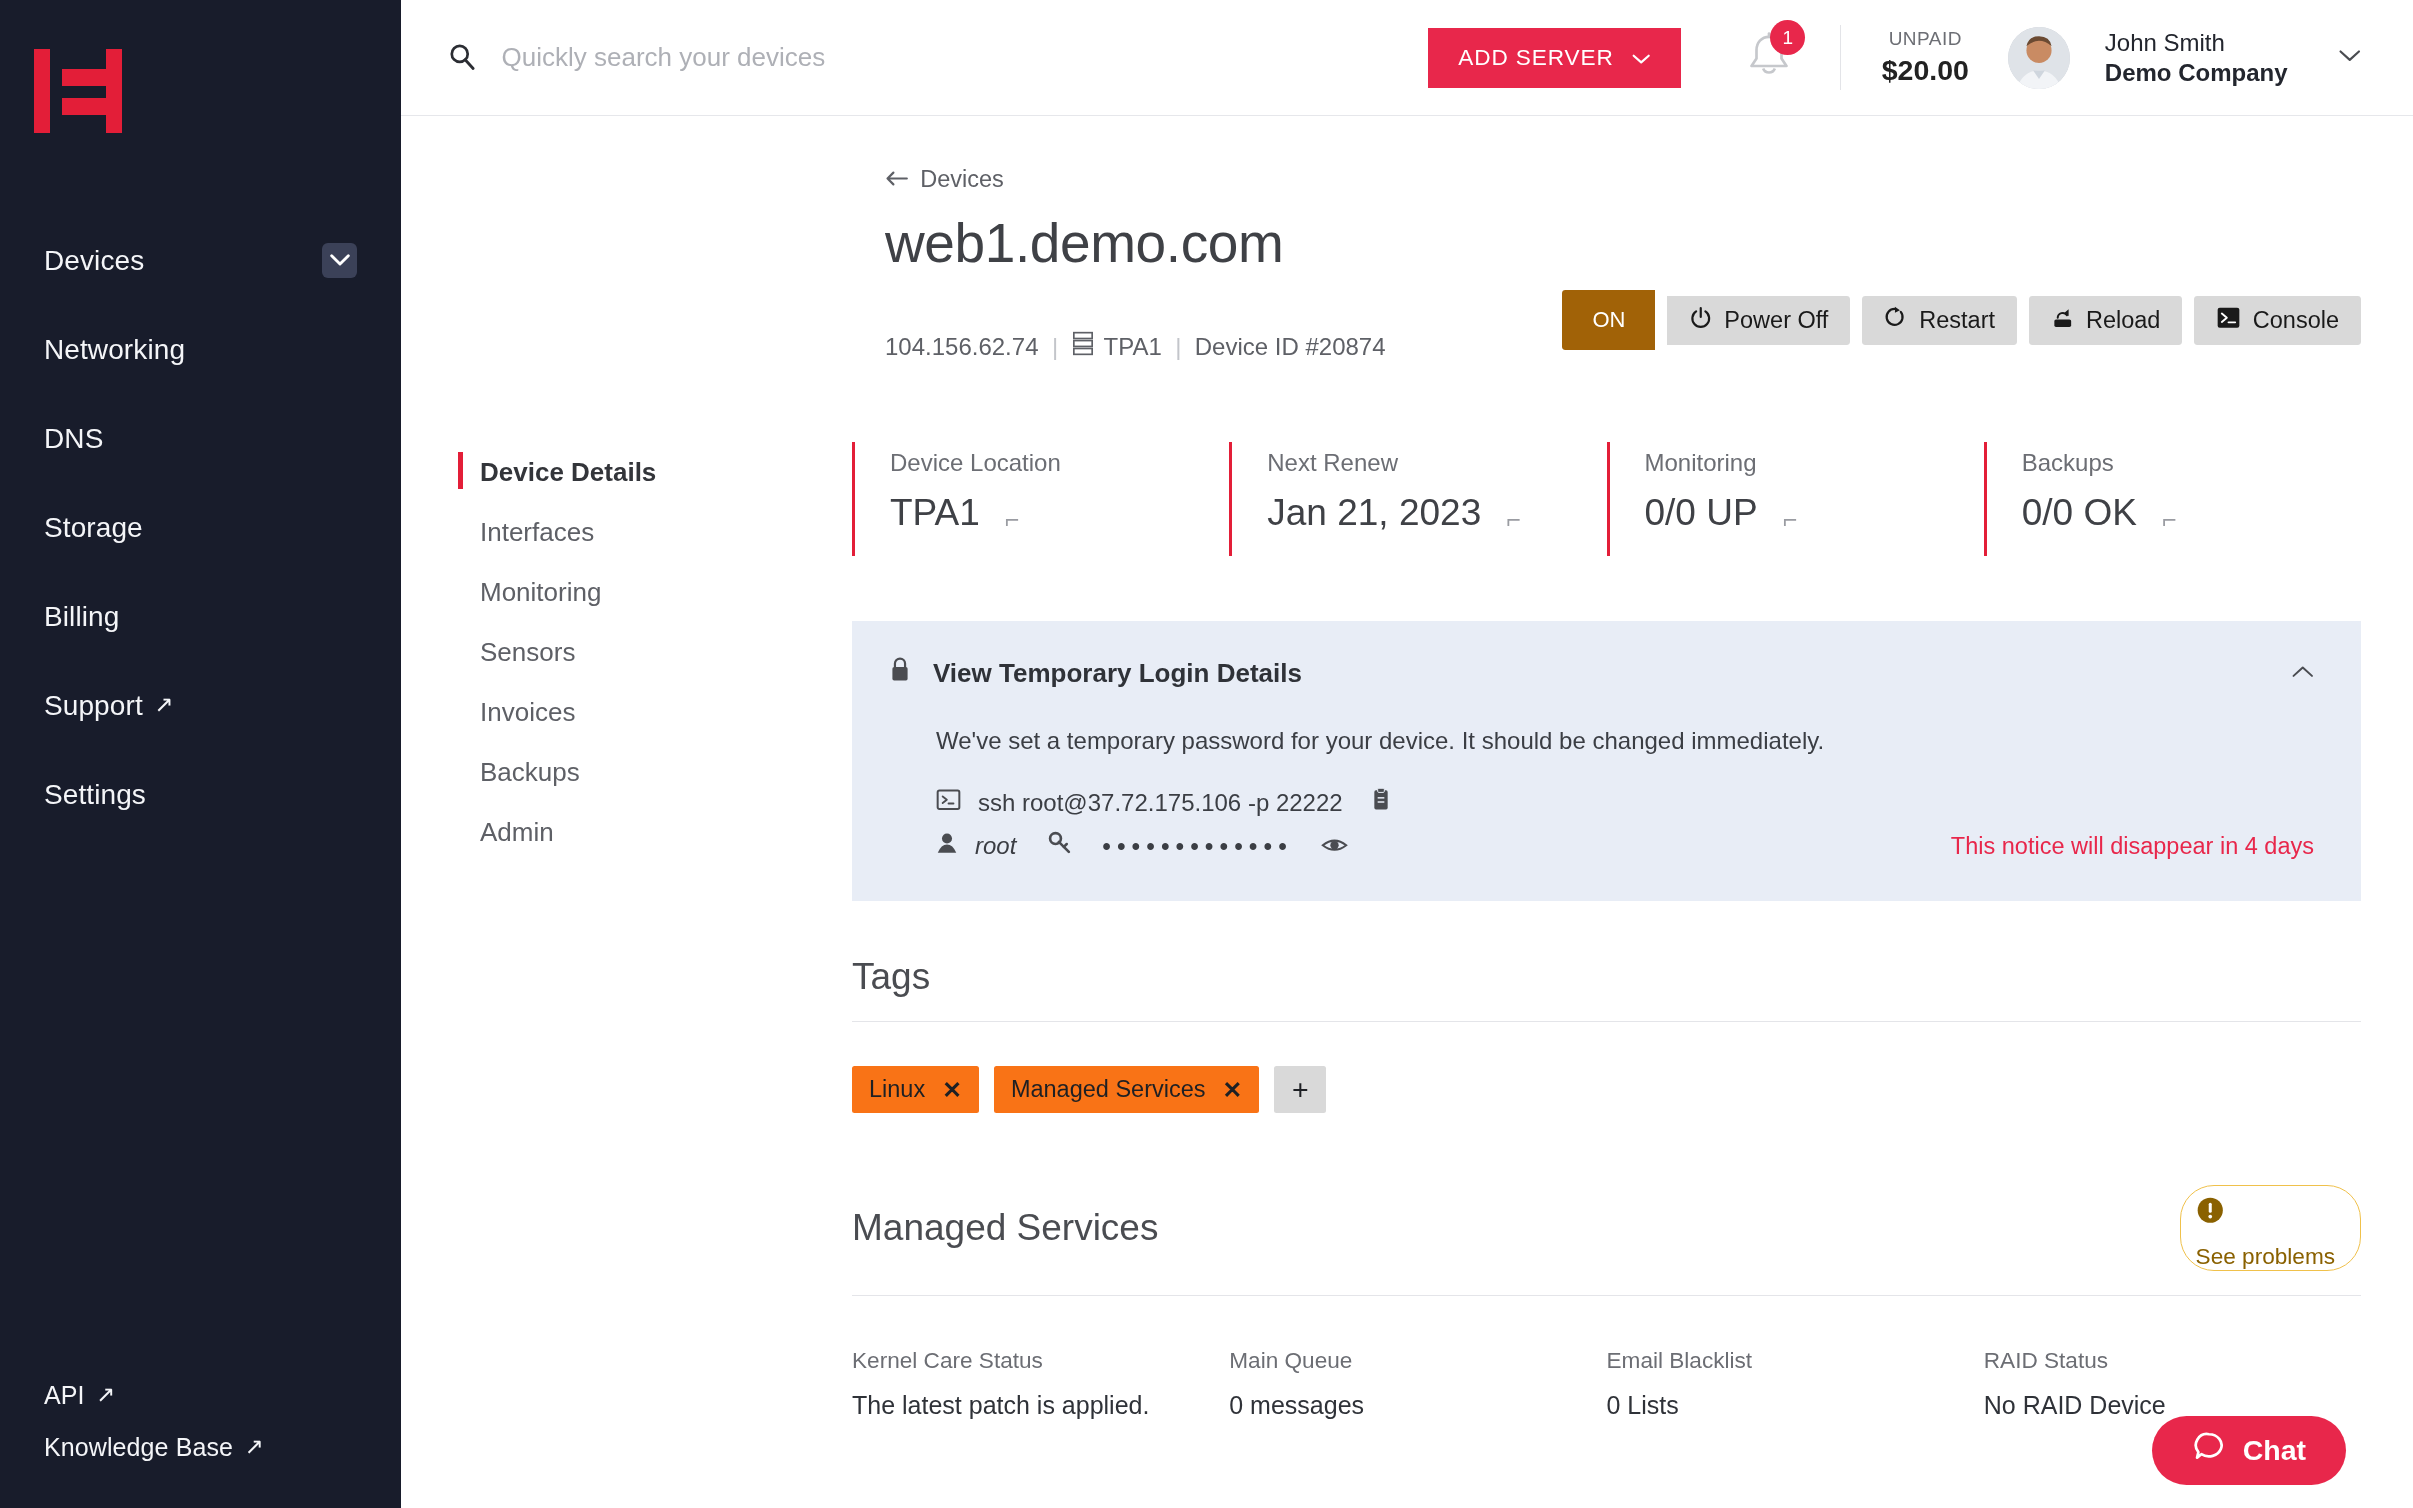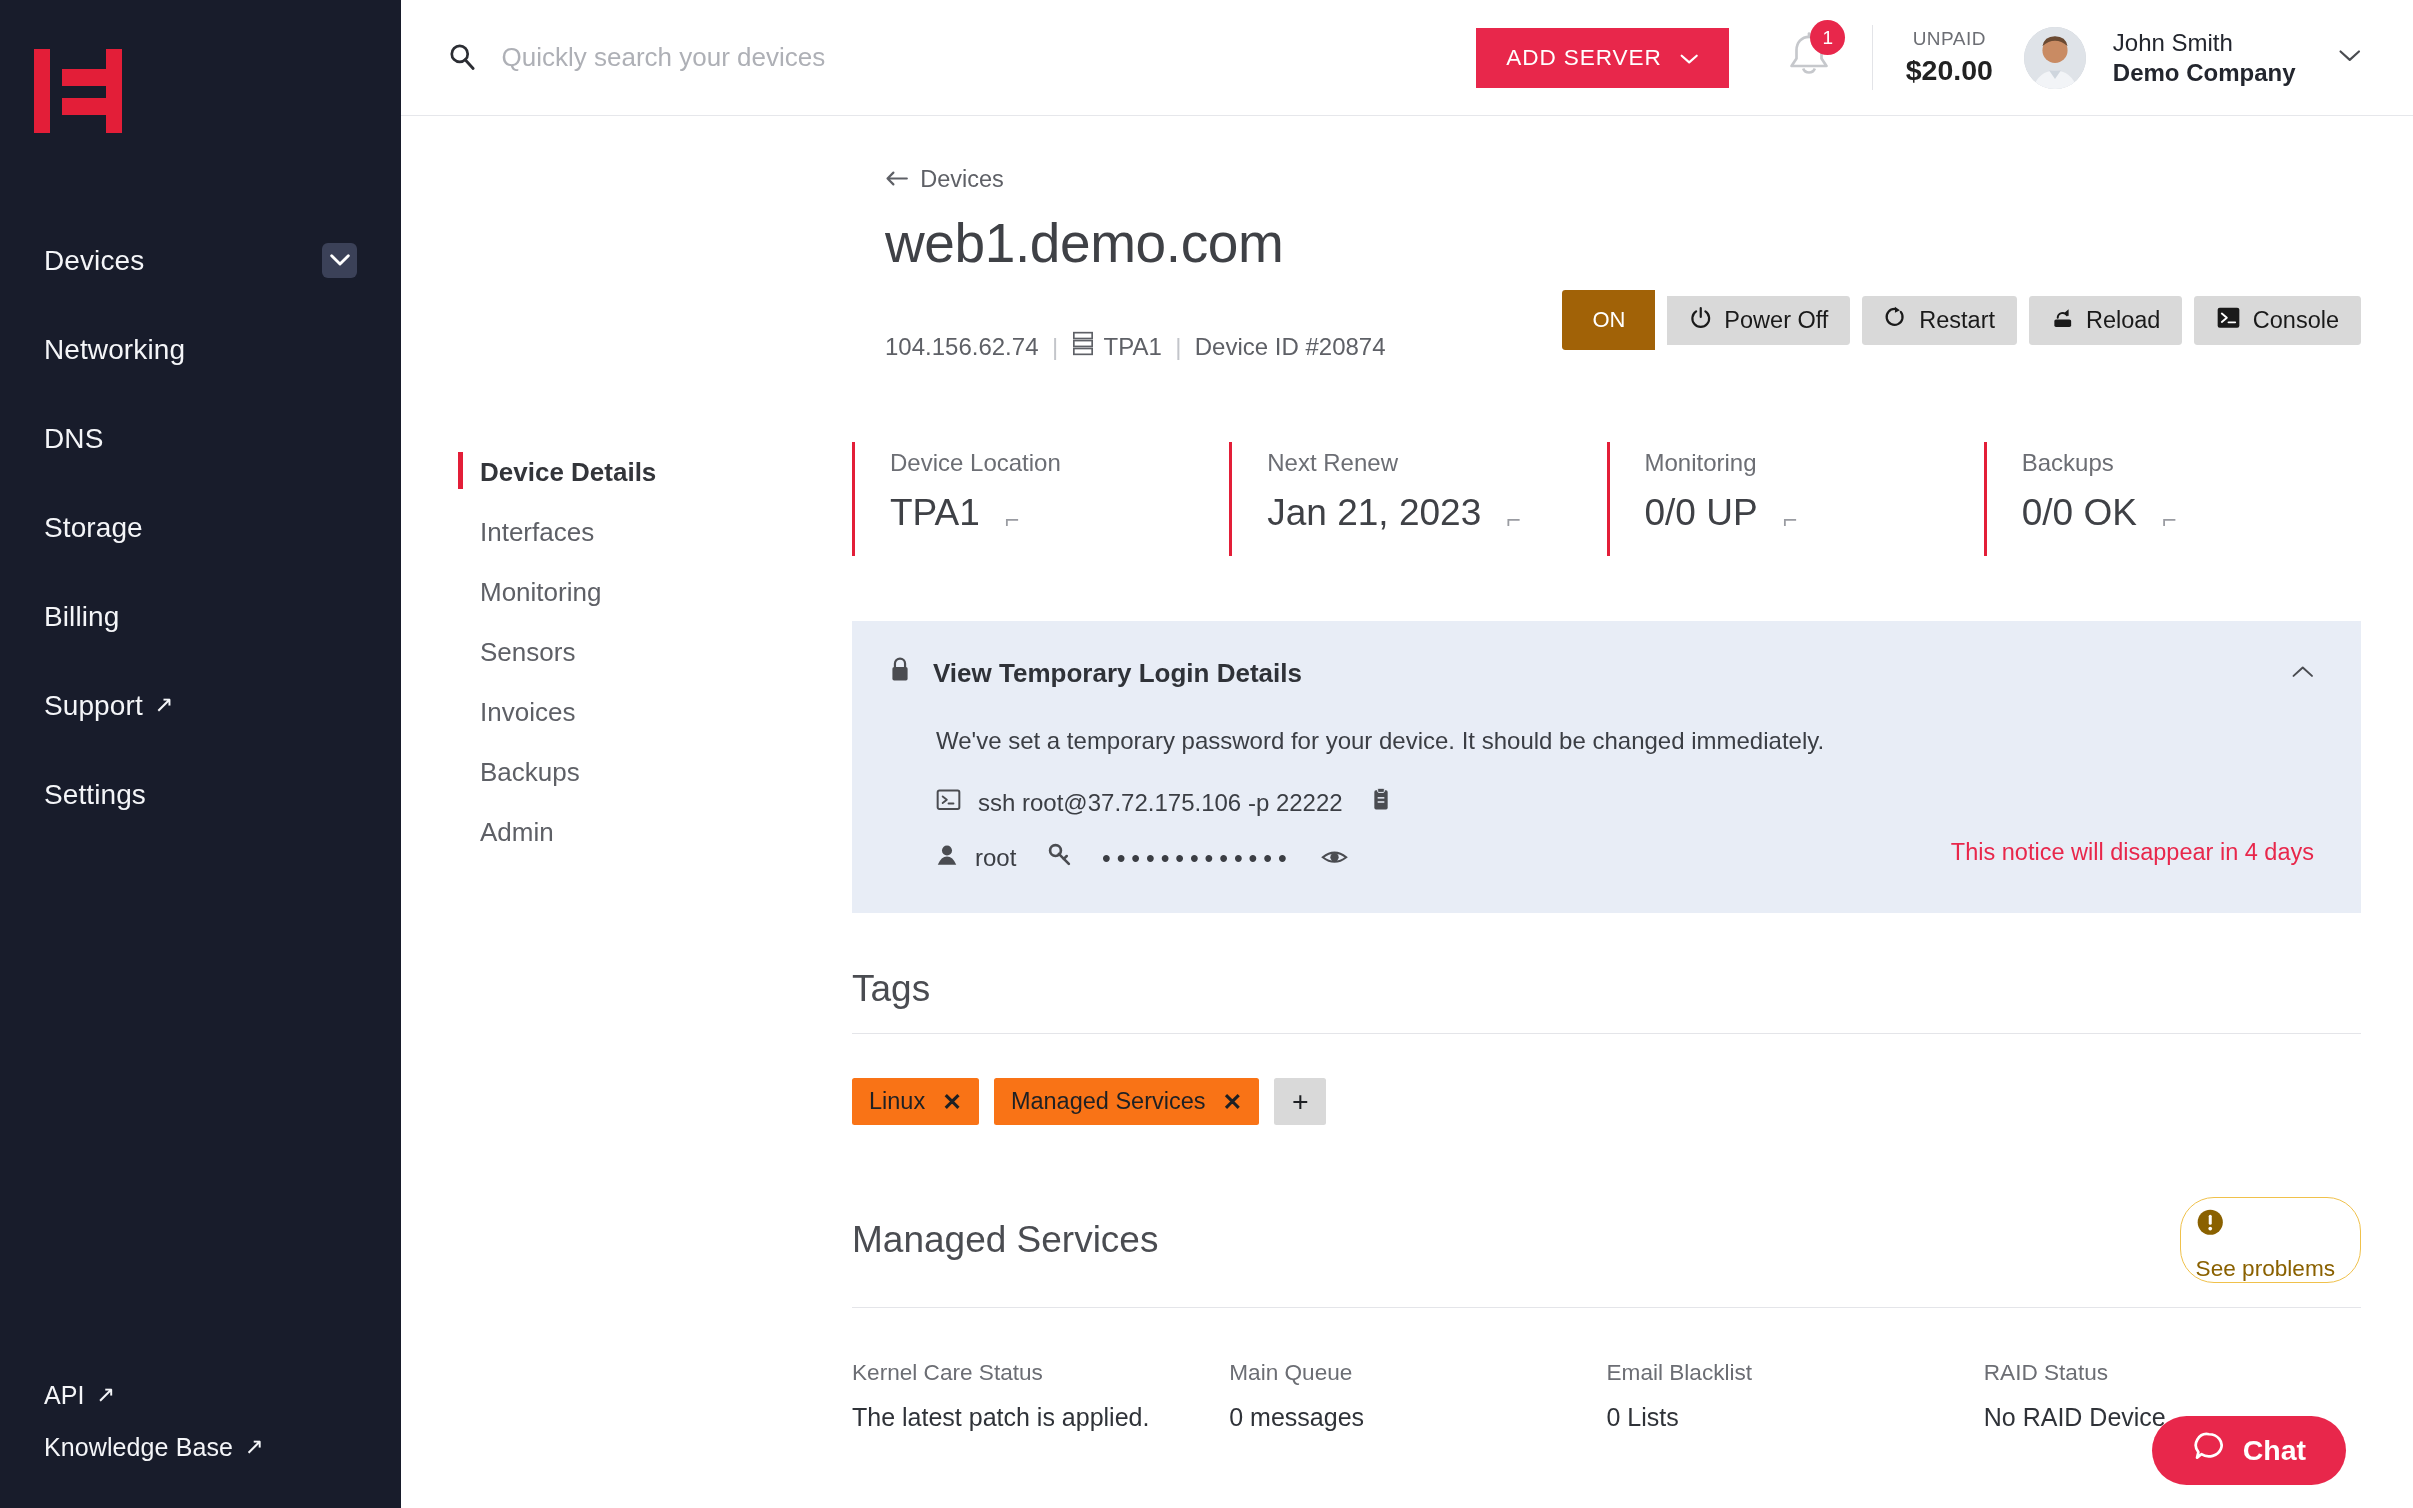--- a/index.html
+++ b/index.html
@@ -50,21 +50,21 @@
   .sidebar-bottom .label { font-size: 25px; }
 
   
   .main { flex: 1; display: flex; flex-direction: column; min-width: 0; position: relative; background: #fff; }
 
   .topbar {
     height: 116px; flex: 0 0 116px;
     border-bottom: 0.8px solid #E6E7EB;
     display: flex; align-items: center;
     padding: 0 52px 0 47px;
-    gap: 8px;
+    gap: 16px;
   }
   .search-wrap { display: flex; align-items: center; gap: 25px; flex: 1; }
   .search-icon { width: 28.5px; height: 28.5px; flex: 0 0 28.5px; }
   .search-input {
     border: none; outline: none; background: transparent;
     font-family: "Liberation Sans", sans-serif;
     font-size: 26px; color: #3a3a3a; width: 100%;
   }
   .search-input::placeholder { color: #AEB0B6; }
 
@@ -500,21 +500,21 @@
                   <svg width="20" height="25" viewBox="0 0 24 30">
                     <rect x="4" y="4" width="16" height="23" rx="2" fill="#4A4C51"></rect>
                     <rect x="8" y="1.5" width="8" height="5" rx="1.4" fill="#4A4C51" stroke="#E8EDF6" stroke-width="1.2"></rect>
                     <line x1="8" y1="13" x2="16" y2="13" stroke="#E8EDF6" stroke-width="1.8"></line>
                     <line x1="8" y1="18" x2="16" y2="18" stroke="#E8EDF6" stroke-width="1.8"></line>
                   </svg>
                 </span>
               </div>
 
               <div class="cred-row2">
-                <div class="cred-line" style="margin-top:12px;">
+                <div class="cred-line" style="margin-top:0;font-style:italic;">
                   <span>
                     <svg width="22" height="23.5" viewBox="0 0 26 28">
                       <circle cx="13" cy="9" r="6" fill="#4A4C51"></circle>
                       <path d="M2 26 q4-10 11-10 q7 0 11 10z" fill="#4A4C51"></path>
                     </svg>
                   </span>
                   <span>root</span>
                   <span style="margin-left:15px;">
                     <svg width="25" height="23.5" viewBox="0 0 30 28">
                       <circle cx="9" cy="9" r="6.5" fill="none" stroke="#4A4C51" stroke-width="3.2"></circle>

